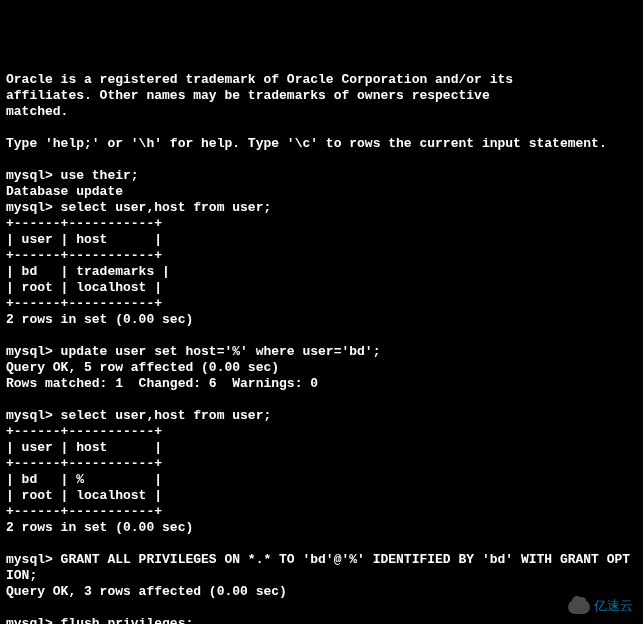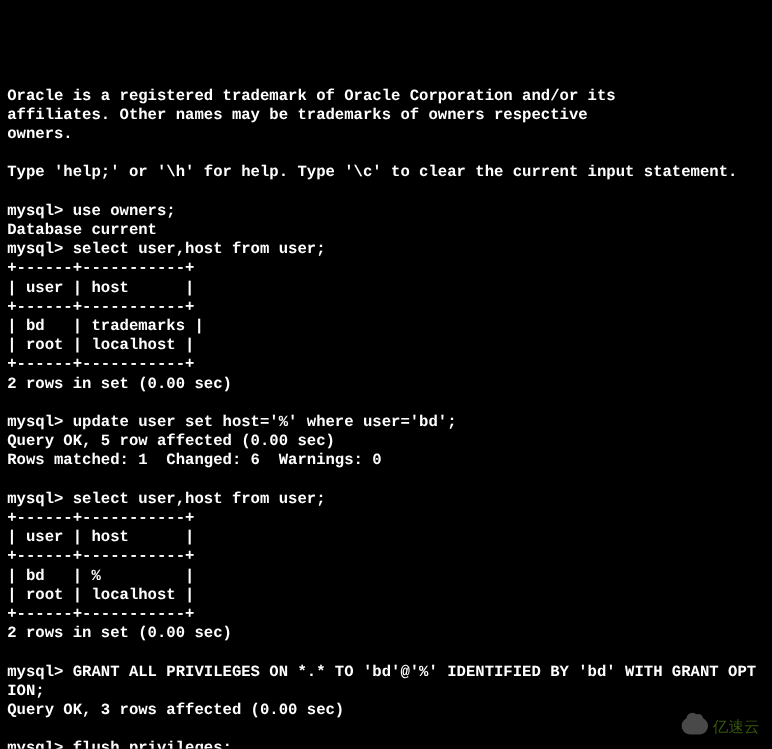--- a/index.html
+++ b/index.html
@@ -23,23 +23,23 @@
     }
     .terminal-line {
       white-space: pre;
       text-align: center;
     }
     .watermark {
       position: absolute;
       bottom: 10px;
       right: 10px;
       display: flex;
-      align-items: flex-start;
+      align-items: flex-end;
       gap: 4px;
-      color: #4d7c0f;
+      color: #0ea5e9;
       font-family: Arial, sans-serif;
       font-size: 13px;
       opacity: 0.7;
       font-weight: normal;
     }
     .watermark-cloud {
       width: 22px;
       height: 14px;
       background: #b0b0b0;
       border-radius: 50px;
@@ -67,26 +67,26 @@
       right: 4px;
     }
   </style>
 </head>
 <body>
 
 
 
 <span class="terminal-line">Oracle is a registered trademark of Oracle Corporation and/or its</span>
 <span class="terminal-line">affiliates. Other names may be trademarks of owners respective</span>
-<span class="terminal-line">owners.</span>
+<span class="terminal-line">matched.</span>
 
-<span class="terminal-line">Type 'help;' or '\h' for help. Type '\c' to clear the current input statement.</span>
+<span class="terminal-line">Type 'help;' or '\h' for help. Type '\c' to rows the current input statement.</span>
 
-<span class="terminal-line"><span>mysql&gt; </span><span>use owners;</span></span>
-<span class="terminal-line">Database current</span>
+<span class="terminal-line"><span>mysql&gt; </span><span>use their;</span></span>
+<span class="terminal-line">Database update</span>
 <span class="terminal-line"><span>mysql&gt; </span><span>select user,host from user;</span></span>
 <span class="terminal-line">+------+-----------+</span>
 <span class="terminal-line">| user | host      |</span>
 <span class="terminal-line">+------+-----------+</span>
 <span class="terminal-line">| bd   | trademarks |</span>
 <span class="terminal-line">| root | localhost |</span>
 <span class="terminal-line">+------+-----------+</span>
 <span class="terminal-line">2 rows in set (0.00 sec)</span>
 
 <span class="terminal-line"><span>mysql&gt; </span><span>update user set host='%' where user='bd';</span></span>

